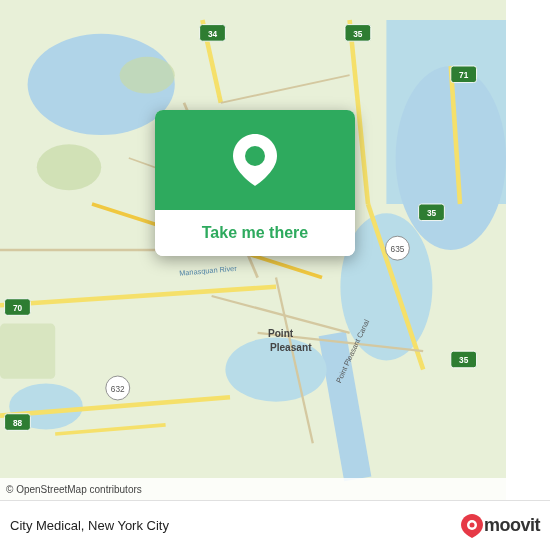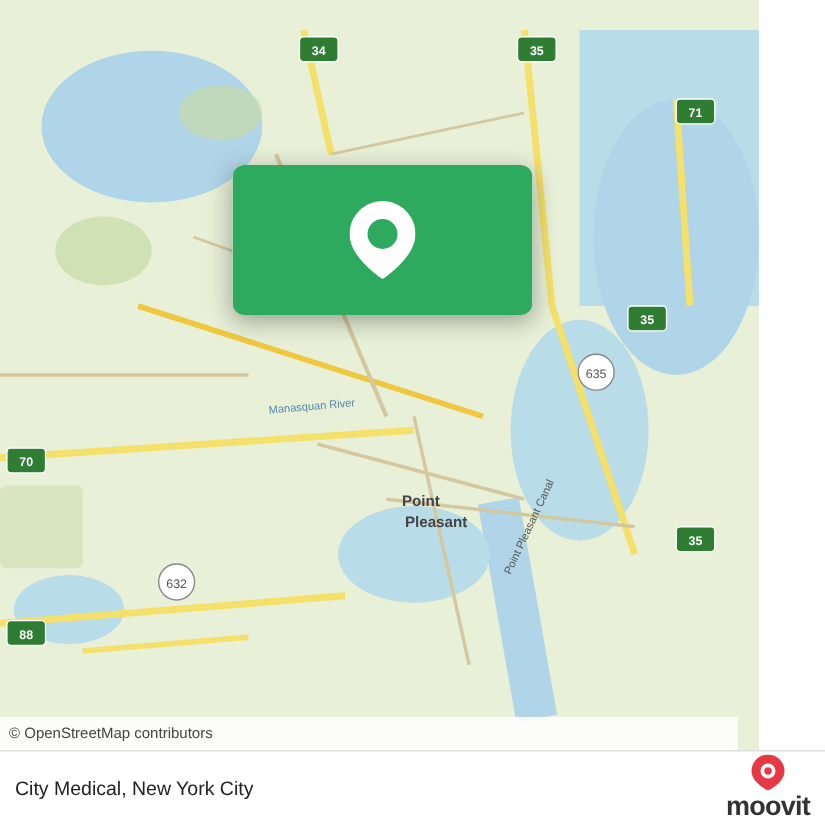--- a/index.html
+++ b/index.html
@@ -78,21 +78,21 @@
       bottom: -12px;
       left: 50%;
       transform: translateX(-50%);
       border-left: 10px solid transparent;
       border-right: 10px solid transparent;
       border-top: 12px solid white;
     }
 
     
     #attribution-bar {
-      width: 492px;
+      width: 550px;
       height: 22px;
       background: rgba(255,255,255,0.85);
       position: absolute;
       bottom: 50px;
       left: 0;
       display: flex;
       align-items: center;
       padding-left: 6px;
       font-size: 10px;
       color: #444;
@@ -111,21 +111,20 @@
       position: absolute;
       bottom: 0;
       left: 0;
       z-index: 10;
     }
 
     #moovit-logo {
       margin-left: auto;
       display: flex;
       align-items: center;
-      flex-direction: column;
     }
 
     #moovit-pin-icon {
       display: inline-block;
       width: 24px;
       height: 24px;
     }
 
     #moovit-text {
       font-size: 18px;
@@ -226,20 +225,23 @@
     <rect x="0" y="330" width="60" height="60" fill="#c8daa8" opacity="0.5" rx="5"></rect>
   </svg>
 
   <div id="popup-card">
     <div id="popup-green-area" style="background-color:#2eaa5e;">
 
       <svg id="location-pin-icon" viewBox="0 0 44 52" xmlns="http://www.w3.org/2000/svg">
         <path d="M22 0 C10 0 0 10 0 22 C0 38 22 52 22 52 C22 52 44 38 44 22 C44 10 34 0 22 0 Z" fill="white"></path>
         <circle cx="22" cy="22" r="10" fill="#2eaa5e"></circle>
       </svg>
+    </div>
+    <div id="popup-button-area">
+      <button id="take-me-there-button">Take me there</button>
     </div>
   </div>
 </div>
 
 <div id="attribution-bar">
   <span>© OpenStreetMap contributors</span>
 </div>
 
 <div id="bottom-bar">
   <span id="location-name">City Medical, New York City</span>

